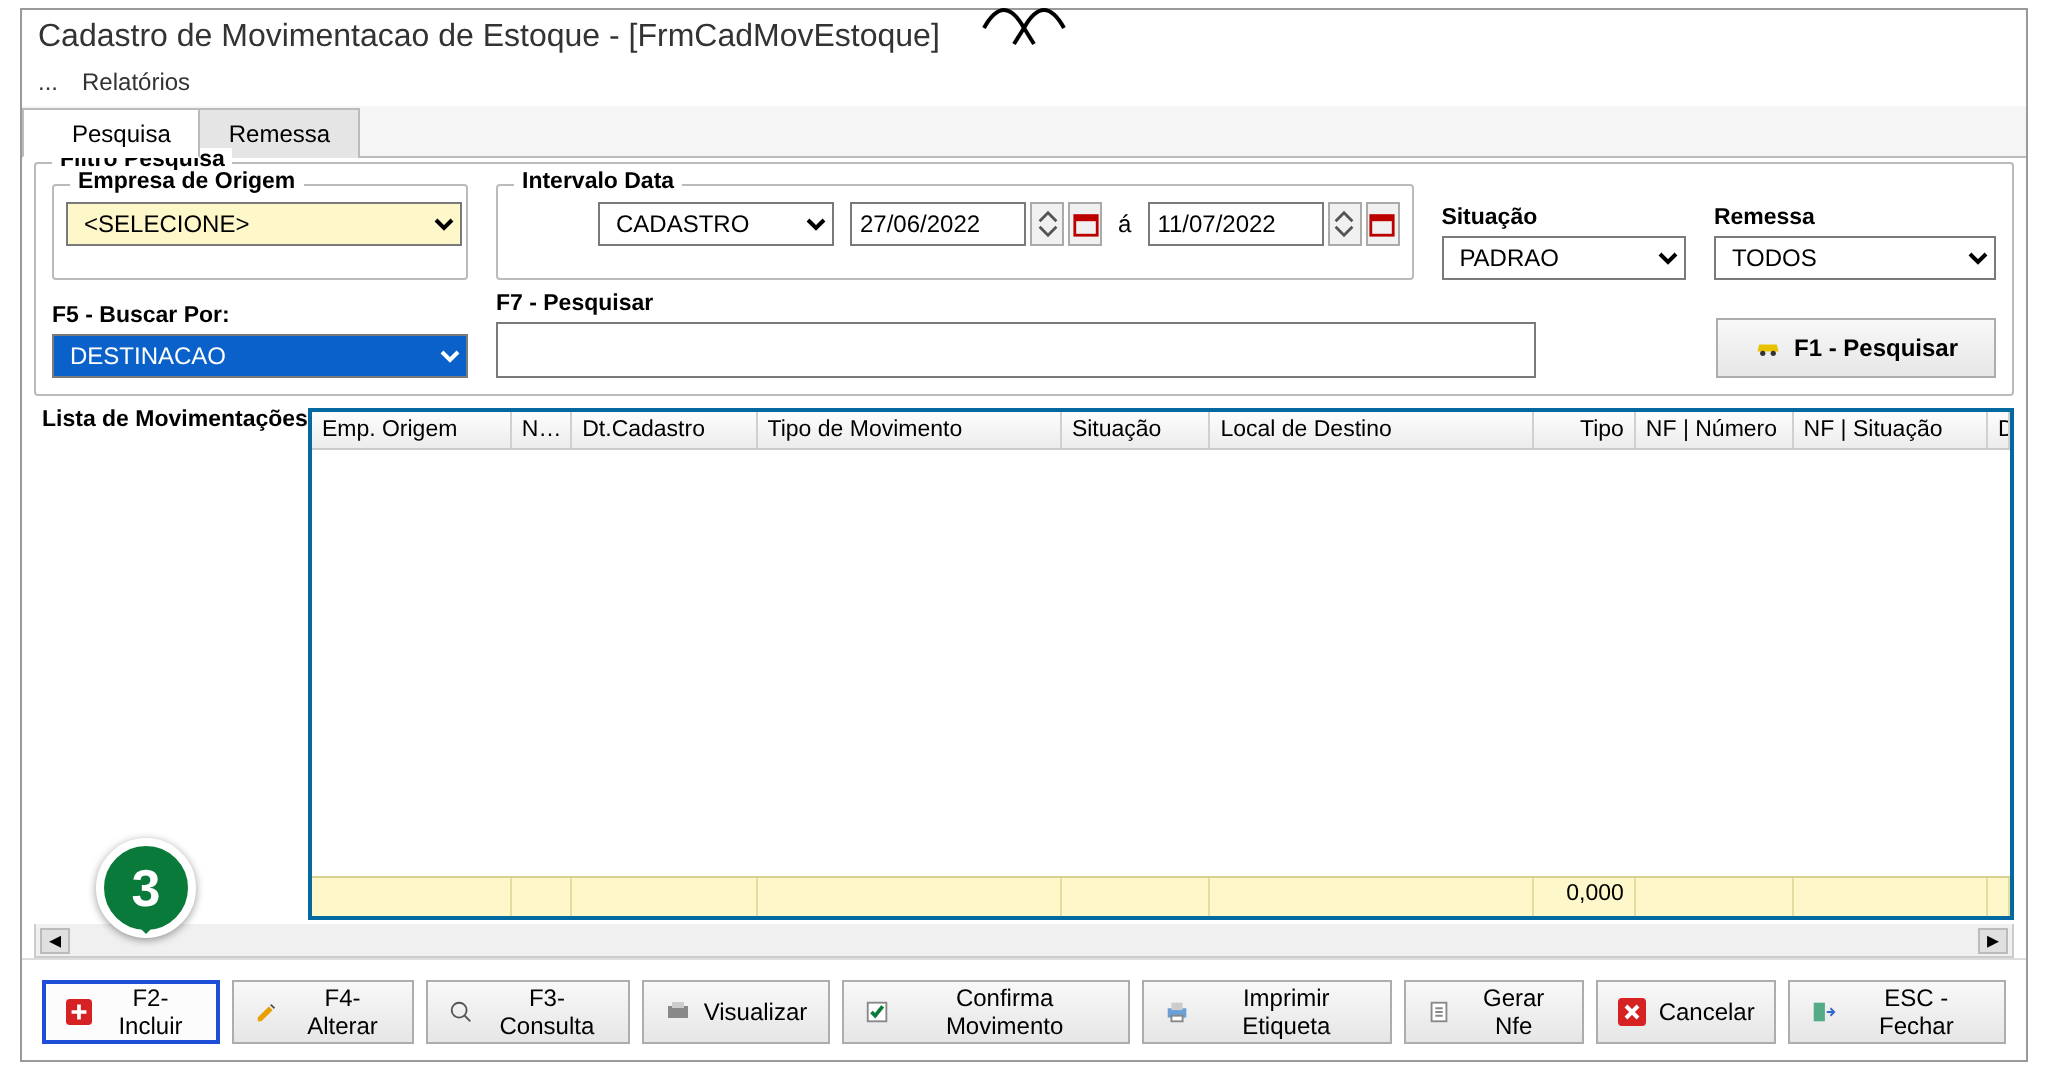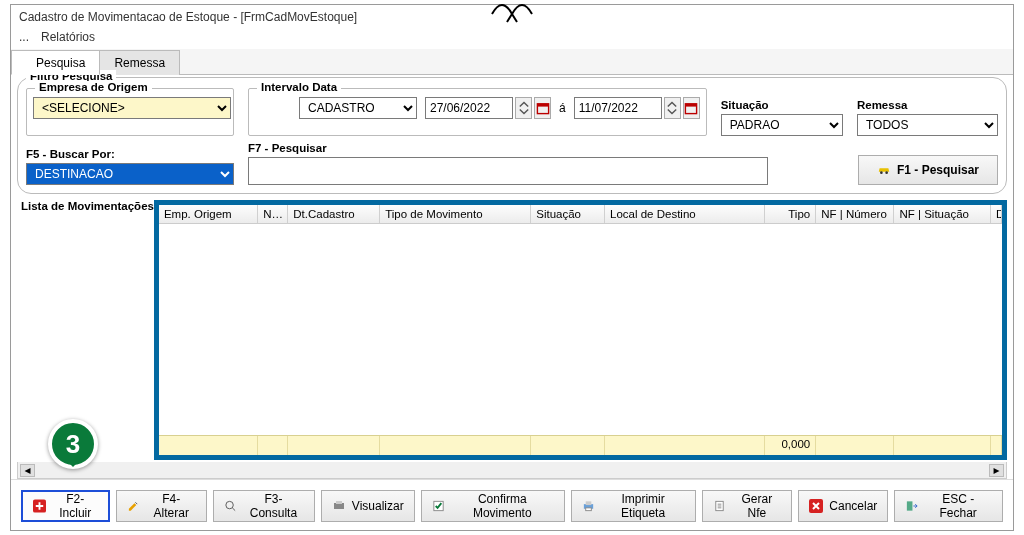--- a/index.html
+++ b/index.html
@@ -1,18 +1,18 @@
 <!DOCTYPE html>
 <html><head>
 <meta charset="utf-8">
 <style>
 * { box-sizing: border-box; margin: 0; padding: 0; font-family: "Segoe UI", Tahoma, sans-serif; font-size: 12px; }
 body { background: #fff; width: 1024px; height: 535px; overflow: hidden; position: relative; }
 .window { border: 1px solid #9a9a9a; width: 1004px; height: 527px; margin: 4px 10px; display: flex; flex-direction: column; background: #fff; }
-.titlebar { padding: 5px 8px; font-size: 12px; color: #333; }
+.titlebar { padding: 5px 8px; font-size: 16px; color: #333; }
 .menubar { padding: 1px 8px 5px; font-size: 12px; color: #333; display:flex; gap:12px;}
 .tabs { display: flex; border-bottom: 1px solid #bbb; background: #f5f5f5; }
 .tab { padding: 5px 14px 4px; border: 1px solid #bbb; border-bottom: none; background: #e5e5e5; margin-right: -1px; cursor: pointer; position: relative; top: 1px;}
 .tab.active { background: #fff; border-bottom: 1px solid #fff; z-index:2;padding-left:24px;}
 .filter-group { margin: 2px 6px; border: 1px solid #bbb; border-radius: 2px; padding: 6px 8px 8px; position: relative; }
 .filter-group > legend, .legend { position: absolute; top: -8px; left: 8px; background: #fff; padding: 0 4px; font-weight: bold; font-size: 11.5px; }
 .row { display: flex; gap: 14px; align-items:flex-end;}
 .col { display:flex; flex-direction:column; }
 .label { font-weight: bold; font-size: 11.5px; margin-bottom: 3px; }
 .sub-fieldset { border:1px solid #bbb; border-radius:2px; padding: 8px 6px 16px; position:relative; }
@@ -21,21 +21,21 @@
 .select.yellow { background: #fdf7c9; }
 .select.bluehl { background: #0a61c9; color: #fff; }
 .dropdown { width: 198px; }
 .date-wrap { display:flex; align-items:center; gap:2px;}
 .date-wrap .input { width: 88px; }
 .icon-btn { width:17px; height:22px; border:1px solid #aaa; background:#f0f0f0; display:inline-flex; align-items:center; justify-content:center;}
 .btn { border:1px solid #adadad; background:linear-gradient(#f8f8f8,#e6e6e6); padding: 7px 12px; display:inline-flex; align-items:center; gap:6px; cursor:pointer; min-width:90px; justify-content:center;}
 .btn.search-btn { width:140px; height:30px;}
 .table-area { margin: 4px 6px 2px; position:relative; flex:1; display:flex; flex-direction:row; }
 .table-title { font-weight:bold; font-size:11.5px; margin-bottom:2px; margin-left:4px;}
-.grid { flex:1; border:5px solid #0369a1; display:flex; flex-direction:column; background:#fff; overflow:hidden;}
+.grid { flex:1; border:2px solid #0369a1; display:flex; flex-direction:column; background:#fff; overflow:hidden;}
 .grid-header { display:flex; background:linear-gradient(#fdfdfd,#ececec); border-bottom:1px solid #ccc;}
 .grid-header .cell { border-right:1px solid #d0d0d0; padding:3px 5px; font-size:11.5px; white-space:nowrap; overflow:hidden; text-overflow:ellipsis;}
 .grid-body { flex:1; background:#fff; }
 .grid-footer { display:flex; background:#fdf7c9; border-top:1px solid #d8d090; height:20px; }
 .grid-footer .cell { border-right:1px solid #e5dca0; padding:2px 5px; font-size:11.5px; text-align:right;}
 .hscroll { height:17px; background:#f0f0f0; border:1px solid #ccc; border-top:none; margin:0 6px; display:flex; align-items:center; justify-content:space-between; padding:0 2px;}
 .hscroll .arrow { width:15px; height:13px; background:#e0e0e0; border:1px solid #bbb; display:flex; align-items:center; justify-content:center;}
 .footer-bar { display:flex; gap:6px; padding:10px 10px 8px; border-top:1px solid #ddd; flex-wrap:nowrap;}
 .footer-bar .btn { min-width: auto; padding:7px 10px; height:32px;}
 .footer-bar .btn.highlight { border:2px solid #1d4ed8; background:#fcfcfc; }
@@ -58,21 +58,21 @@
   <div class="menubar">
     <span>...</span>
     <span>Relatórios</span>
   </div>
 
   <div class="tabs">
     <div class="tab active">Pesquisa</div>
     <div class="tab">Remessa</div>
   </div>
 
-  <div class="filter-group" style="padding-top:10px;border-radius:14px;">
+  <div class="filter-group" style="padding-top:10px;">
     <span class="legend">Filtro Pesquisa</span>
 
     <div class="row">
       <div class="col">
         <div class="sub-fieldset" style="width:208px;">
           <span class="legend">Empresa de Origem</span>
           <select class="select yellow dropdown">
             <option>&lt;SELECIONE&gt;</option>
           </select>
         </div>

